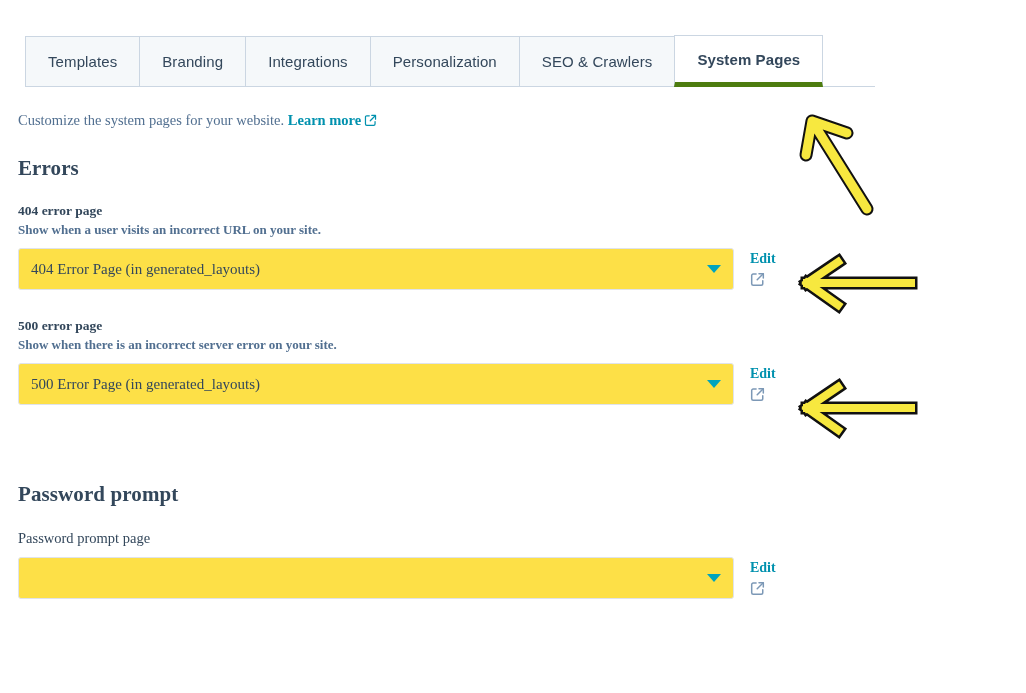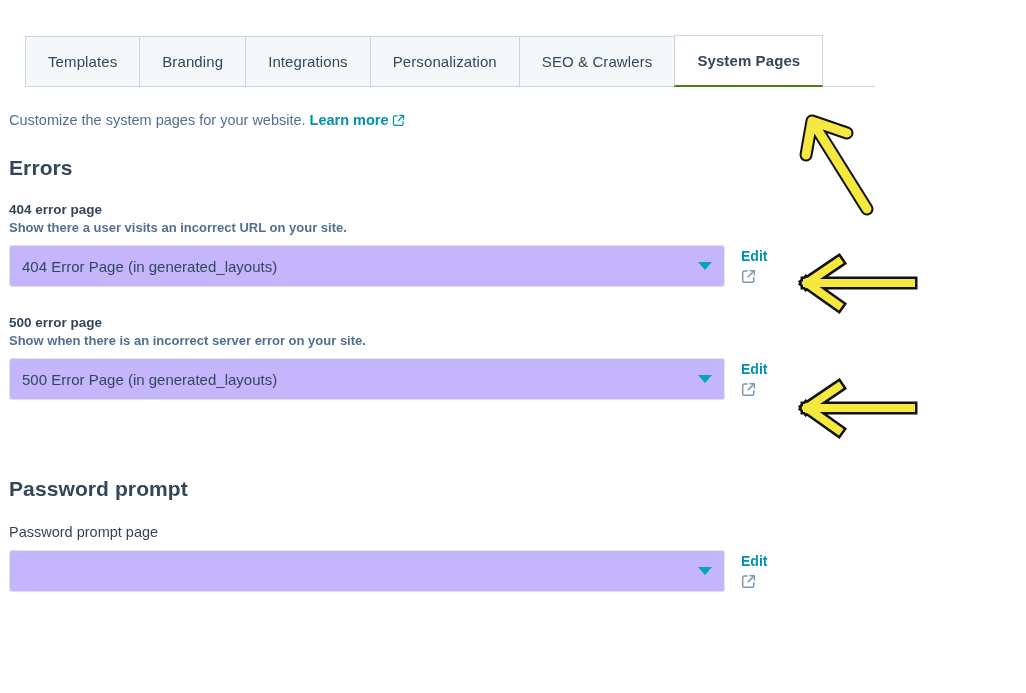--- a/index.html
+++ b/index.html
@@ -45,21 +45,21 @@
     letter-spacing: 0.1px;
     white-space: nowrap;
   }
   .tab:first-of-type {
     border-top-left-radius: 3px;
   }
   .tab.active {
     background: #ffffff;
     font-weight: bold;
     border-right: 1px solid #cbd6e2;
-    border-bottom: 2px solid #4d7c0f;
+    border-bottom: 5px solid #4d7c0f;
     height: 52px;
     position: relative;
     z-index: 3;
   }
   .tabstrip-tail {
     flex: 1;
     height: 51px;
     border-bottom: 1px solid #cbd6e2;
     box-sizing: border-box;
   }
@@ -69,23 +69,24 @@
     top: 86px;
     width: 698px;
     height: 1px;
     background: #cbd6e2;
     z-index: 1;
   }
 
   
   .content {
     position: absolute;
-    left: 9px;
+    left: 18px;
     top: 110px;
     width: 960px;
+    font-family: Liberation Serif, serif;
   }
   .intro {
     font-size: 14.5px;
     color: #516f90;
     margin: 0 0 0 0;
     line-height: 20px;
   }
   .learn-more {
     color: #0091ae;
     font-weight: bold;
@@ -130,21 +131,21 @@
 
   .field-row {
     display: flex;
     align-items: flex-start;
   }
   .select {
     position: relative;
     width: 716px;
     height: 42px;
     box-sizing: border-box;
-    background: #c4b5fd;
+    background: #fde047;
     border: 1px solid #dfe3eb;
     border-radius: 3px;
     display: flex;
     align-items: center;
     padding: 0 40px 0 12px;
     font-size: 15px;
     color: #33475b;
   }
   .select .caret {
     position: absolute;
@@ -223,21 +224,21 @@
             <path d="M6.5 2.2h-3.1c-.9 0-1.6.7-1.6 1.6v8.6c0 .9.7 1.6 1.6 1.6h8.6c.9 0 1.6-.7 1.6-1.6V9.3" fill="none" stroke="#0091ae" stroke-width="1.5" stroke-linecap="round"></path>
             <path d="M9.6 1.8h4.6v4.6" fill="none" stroke="#0091ae" stroke-width="1.5" stroke-linecap="round" stroke-linejoin="round"></path>
             <path d="M14.1 1.9L7.7 8.3" fill="none" stroke="#0091ae" stroke-width="1.5" stroke-linecap="round"></path>
           </svg></span></a>
   </p>
 
   <h2 class="section-title">Errors</h2>
 
   <div class="field-block">
     <div class="field-label">404 error page</div>
-    <div class="field-help">Show there a user visits an incorrect URL on your site.</div>
+    <div class="field-help">Show when a user visits an incorrect URL on your site.</div>
     <div class="field-row">
       <div class="select">
         <span>404 Error Page (in generated_layouts)</span>
         <span class="caret"></span>
       </div>
       <div class="edit-col">
         <a class="edit-link" href="#">Edit</a>
         <span class="edit-ext"><svg width="15" height="15" viewBox="0 0 16 16">
               <path d="M6.5 2.2h-3.1c-.9 0-1.6.7-1.6 1.6v8.6c0 .9.7 1.6 1.6 1.6h8.6c.9 0 1.6-.7 1.6-1.6V9.3" fill="none" stroke="#7c98b6" stroke-width="1.6" stroke-linecap="round"></path>
               <path d="M9.6 1.8h4.6v4.6" fill="none" stroke="#7c98b6" stroke-width="1.6" stroke-linecap="round" stroke-linejoin="round"></path>

